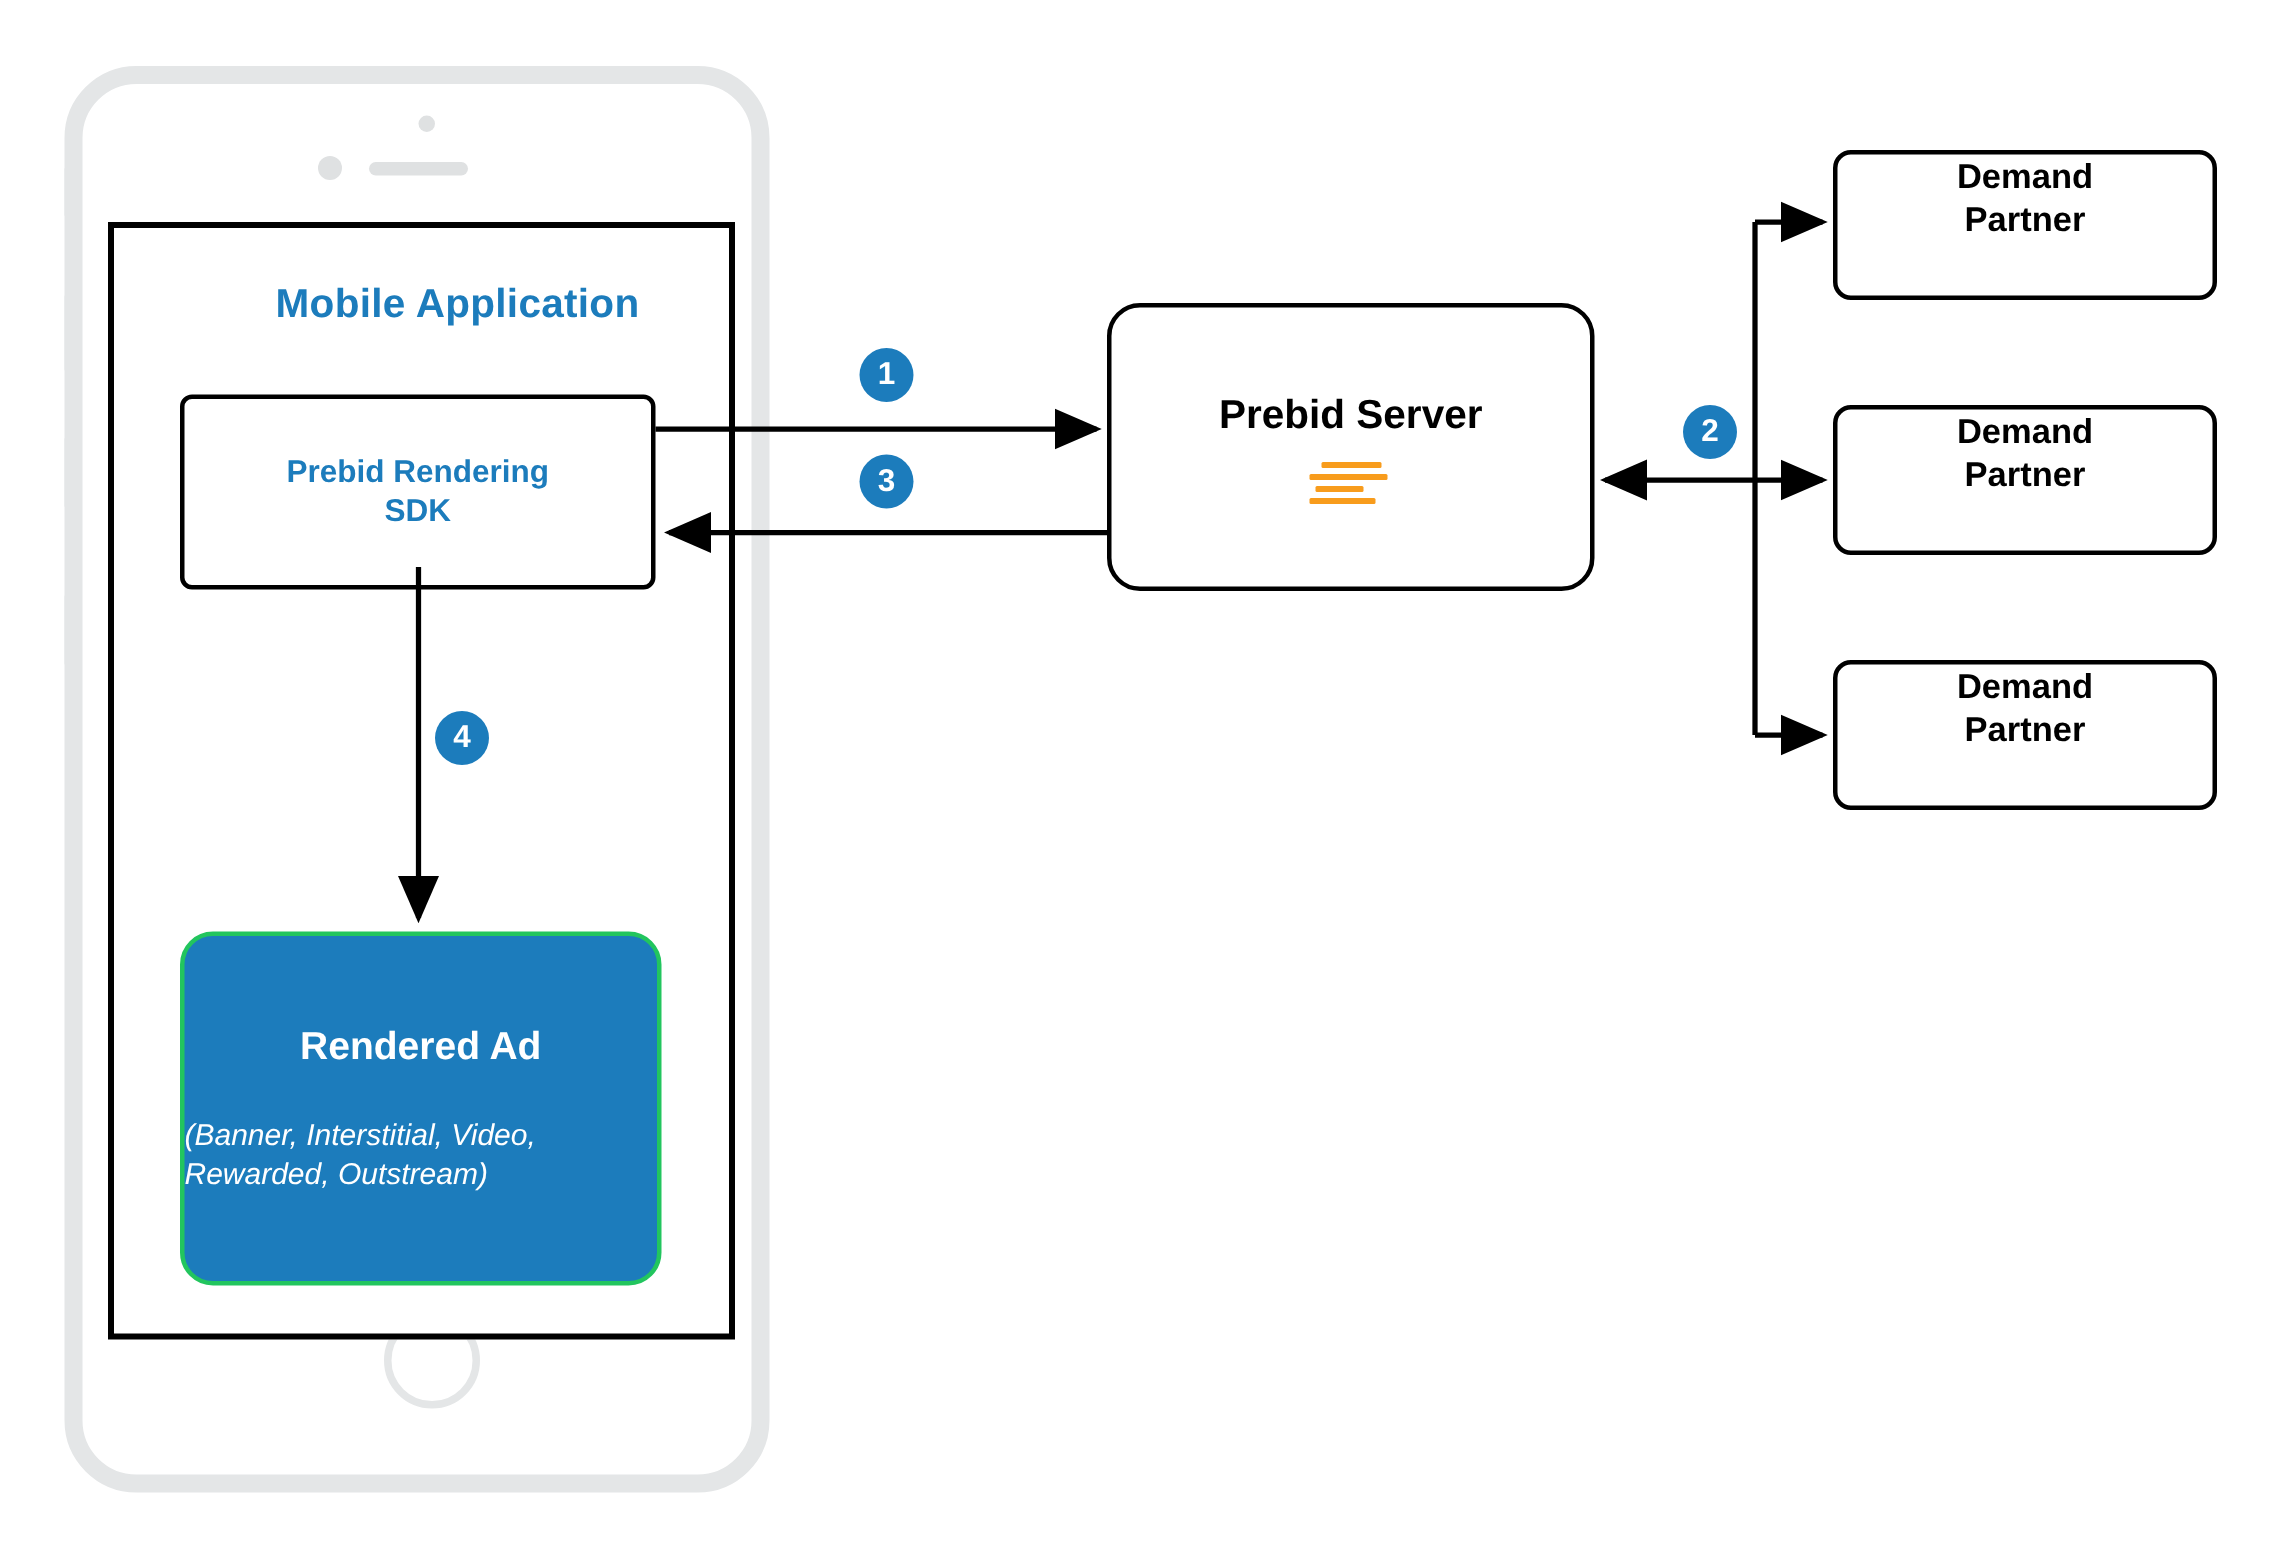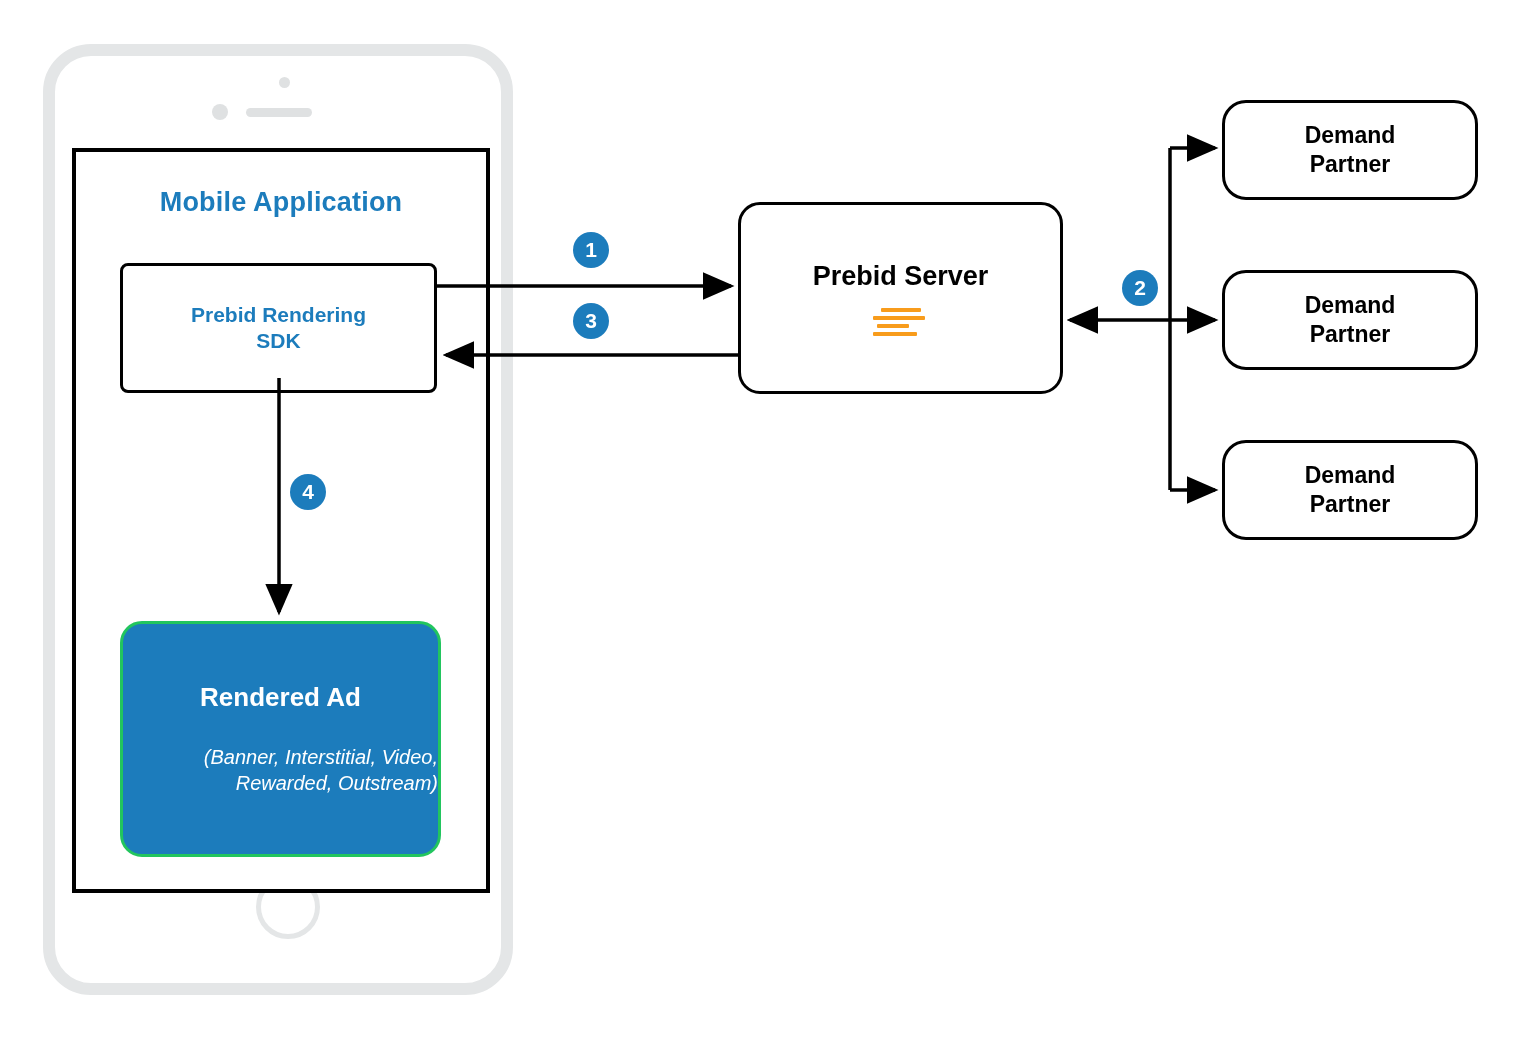--- a/index.html
+++ b/index.html
@@ -81,20 +81,21 @@
   .app-title {
     position: absolute;
     left: 72px;
     top: 187px;
     width: 418px;
     text-align: center;
     font-size: 27px;
     font-weight: bold;
     color: #1c7cbc;
     letter-spacing: 0.2px;
+    padding-left: 24px;
   }
 
   
   .sdk-box {
     position: absolute;
     left: 120px; top: 263px;
     width: 317px; height: 130px;
     border: 3px solid #000000;
     border-radius: 8px;
     box-sizing: border-box;
@@ -123,21 +124,21 @@
     color: #ffffff;
   }
   .ad-title {
     font-size: 26px;
     font-weight: bold;
     margin-bottom: 3px;
   }
   .ad-sub {
     font-size: 20px;
     font-style: italic;
-    text-align: right;
+    text-align: left;
     line-height: 1.3;
     margin-top: 28px;
   }
   .server-box {
     position: absolute;
     left: 738px; top: 202px;
     width: 325px; height: 192px;
     border: 3px solid #000000;
     border-radius: 22px;
     box-sizing: border-box;
@@ -163,25 +164,25 @@
   .prebid-logo i {
     display: block;
     height: 4px;
     background: #f89c1c;
     border-radius: 1px;
   }
   .partner-box {
     position: absolute;
     width: 256px; height: 100px;
     border: 3px solid #000000;
-    border-radius: 24px;
-    box-sizing: border-box;
-    background: #ffffff;
-    display: flex;
-    align-items: center;
+    border-radius: 12px;
+    box-sizing: border-box;
+    background: #ffffff;
+    display: flex;
+    align-items: flex-start;
     justify-content: center;
     text-align: center;
     font-size: 23px;
     font-weight: bold;
     color: #000000;
     line-height: 1.25;
   }
   .partner-1 { left: 1222px; top: 100px; }
   .partner-2 { left: 1222px; top: 270px; }
   .partner-3 { left: 1222px; top: 440px; }

